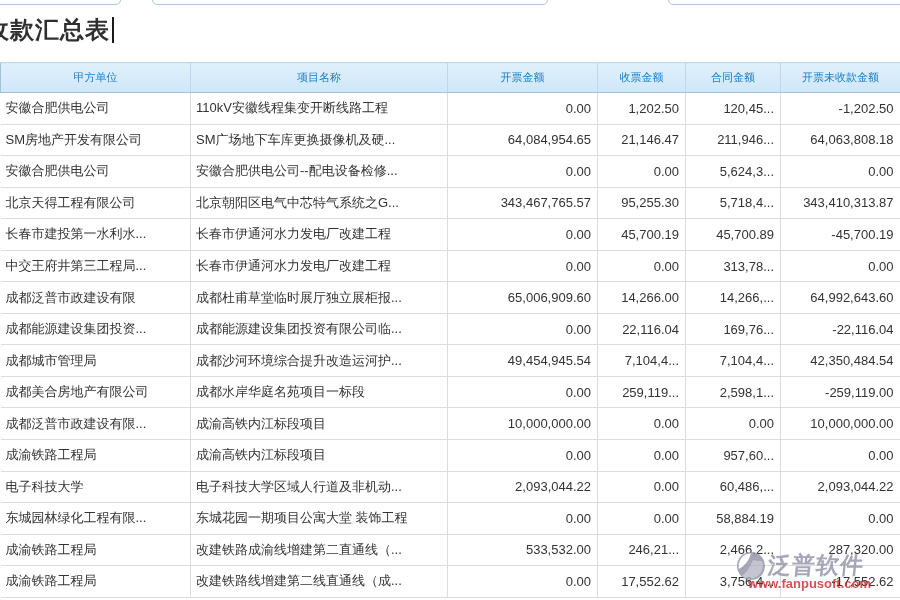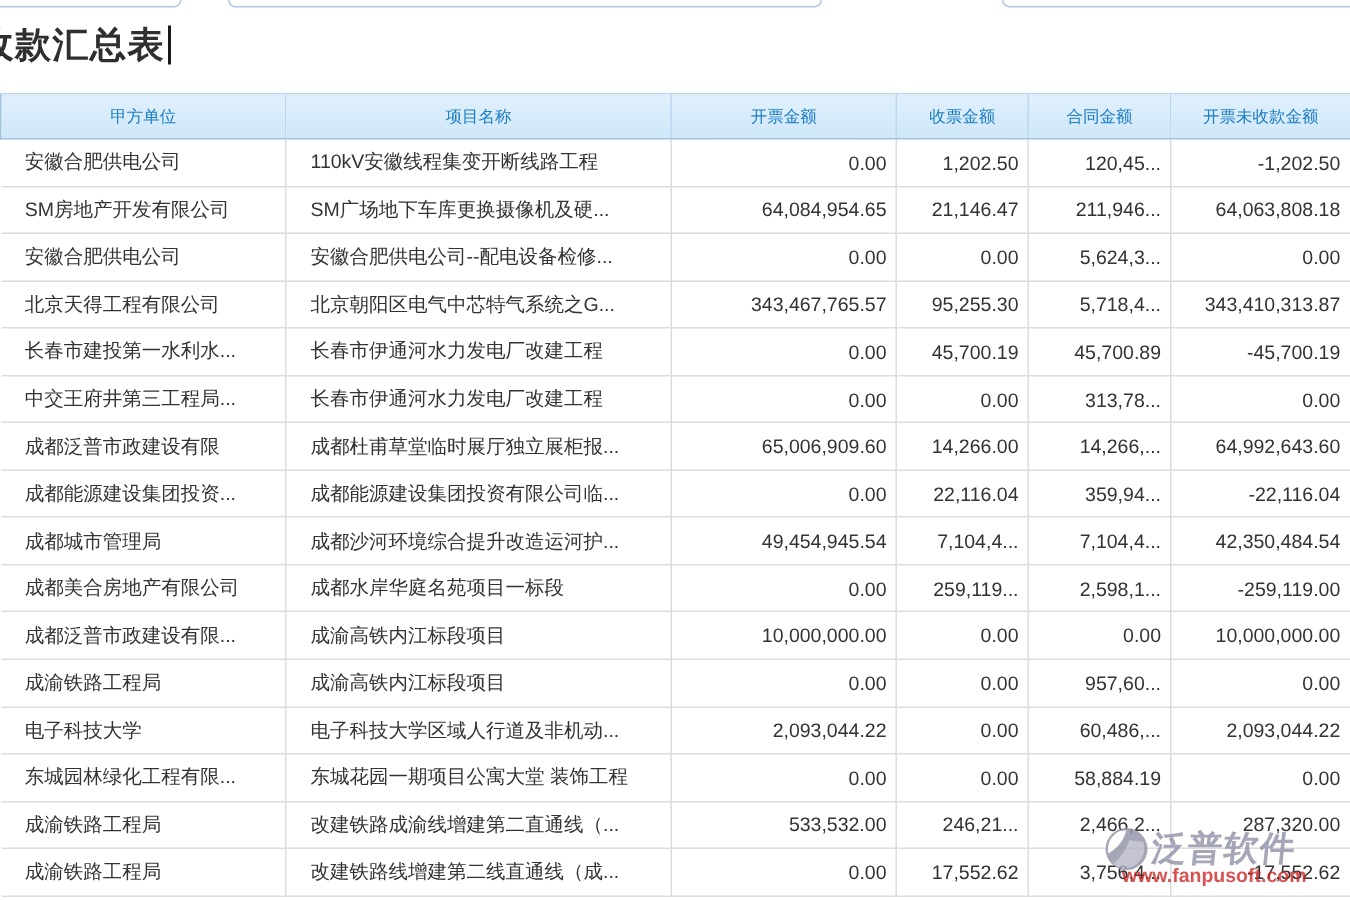--- a/index.html
+++ b/index.html
@@ -29,21 +29,21 @@
   thead tr { height:30px; }
   th { background:linear-gradient(#e0f0fc, #cfe7f9); color:var(--header-text);
     font-weight:normal; font-size:11px; text-align:center;
     border-top:1px solid #bdd8ee; border-bottom:1px solid #9fc2dd;
     border-left:1px solid #eef7fe; border-right:1px solid #bdd8ee; overflow:hidden; }
   th:first-child { border-left:1px solid #9fc2dd; }
   th:last-child  { border-right:1px solid #9fc2dd; }
   tbody tr { height:31.56px; background:#fff; }
   td { border:1px solid #dcdcdc; color:#333; white-space:nowrap; overflow:hidden;
     padding:0 6px; }
-  td:nth-child(1), td:nth-child(2) { text-align:left; padding-left:16px; }
+  td:nth-child(1), td:nth-child(2) { text-align:left; padding-left:5px; }
   td:nth-child(n+3) { text-align:right; }
   td:nth-child(6) { padding-right:7px; }
   td:first-child { border-left:none; }
   td:last-child { border-right:none; }
   th:nth-child(1), td:nth-child(1) { width:190px; }
   th:nth-child(2), td:nth-child(2) { width:257px; }
   th:nth-child(3), td:nth-child(3) { width:150px; }
   th:nth-child(4), td:nth-child(4) { width:88px;  }
   th:nth-child(5), td:nth-child(5) { width:95px;  }
   th:nth-child(6), td:nth-child(6) { width:120px; }
@@ -137,21 +137,21 @@
           <td>65,006,909.60</td>
           <td>14,266.00</td>
           <td>14,266,...</td>
           <td>64,992,643.60</td>
         </tr>
         <tr>
           <td>成都能源建设集团投资...</td>
           <td>成都能源建设集团投资有限公司临...</td>
           <td>0.00</td>
           <td>22,116.04</td>
-          <td>359,94...</td>
+          <td>169,76...</td>
           <td>-22,116.04</td>
         </tr>
         <tr>
           <td>成都城市管理局</td>
           <td>成都沙河环境综合提升改造运河护...</td>
           <td>49,454,945.54</td>
           <td>7,104,4...</td>
           <td>7,104,4...</td>
           <td>42,350,484.54</td>
         </tr>

